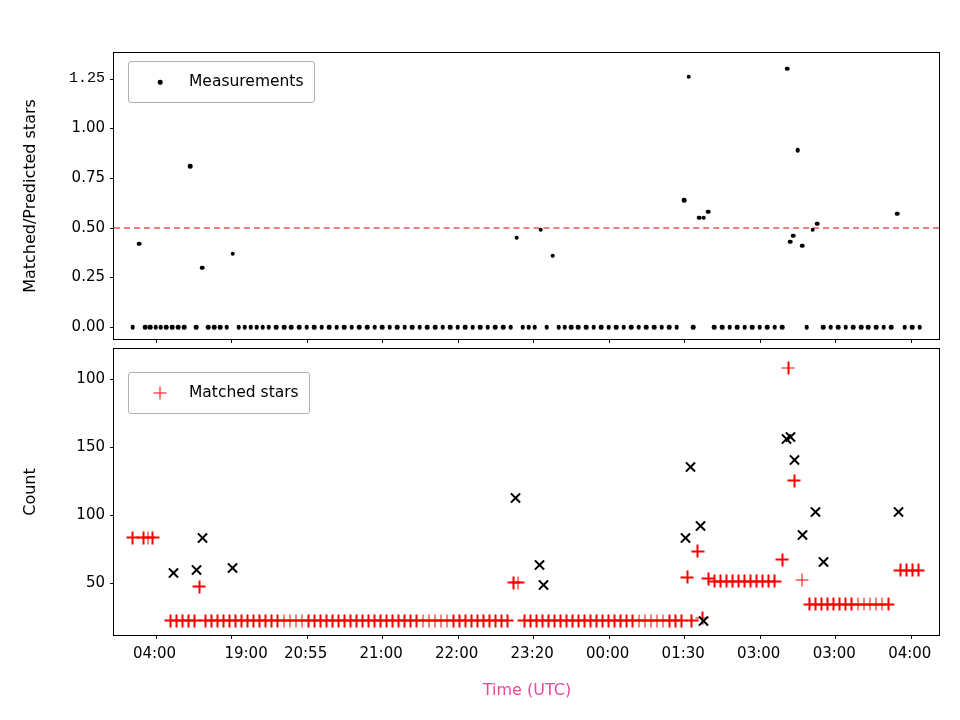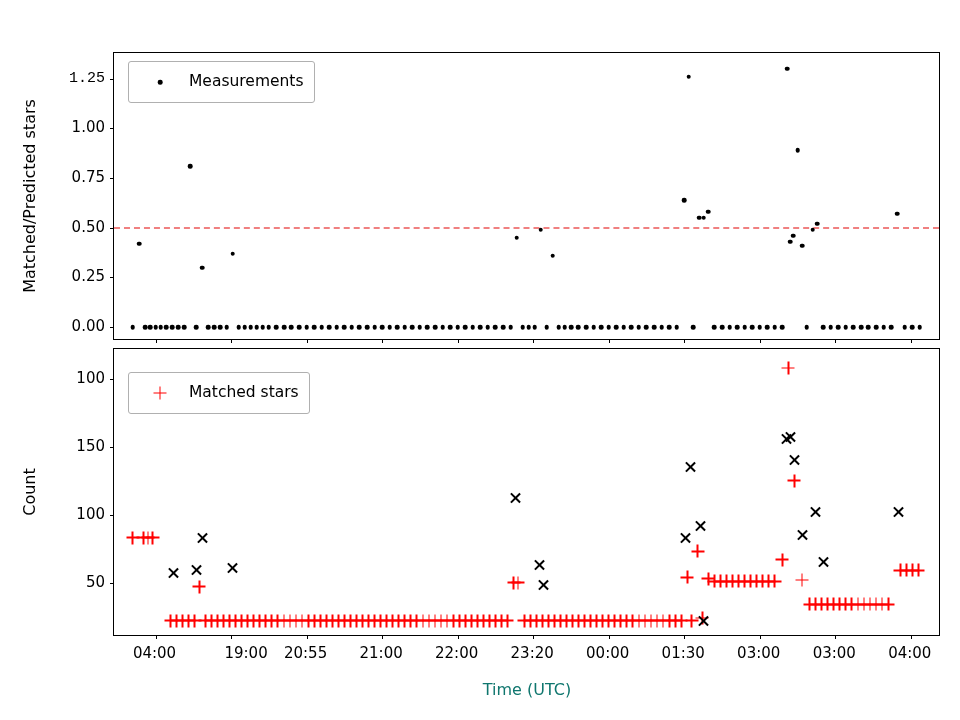--- a/index.html
+++ b/index.html
@@ -86,21 +86,21 @@
   .axis-label-y {
     position: absolute;
     font-size: 16px;
     color: #000;
     transform-origin: 0 0;
     white-space: nowrap;
   }
   .axis-label-x {
     position: absolute;
     font-size: 16px;
-    color: #0f766e;
+    color: #ec4899;
     white-space: nowrap;
     transform: translateX(-50%);
   }
   
   .dot {
     position: absolute;
     width: 4.6px;
     height: 4.6px;
     border-radius: 50%;
     background: #000;

